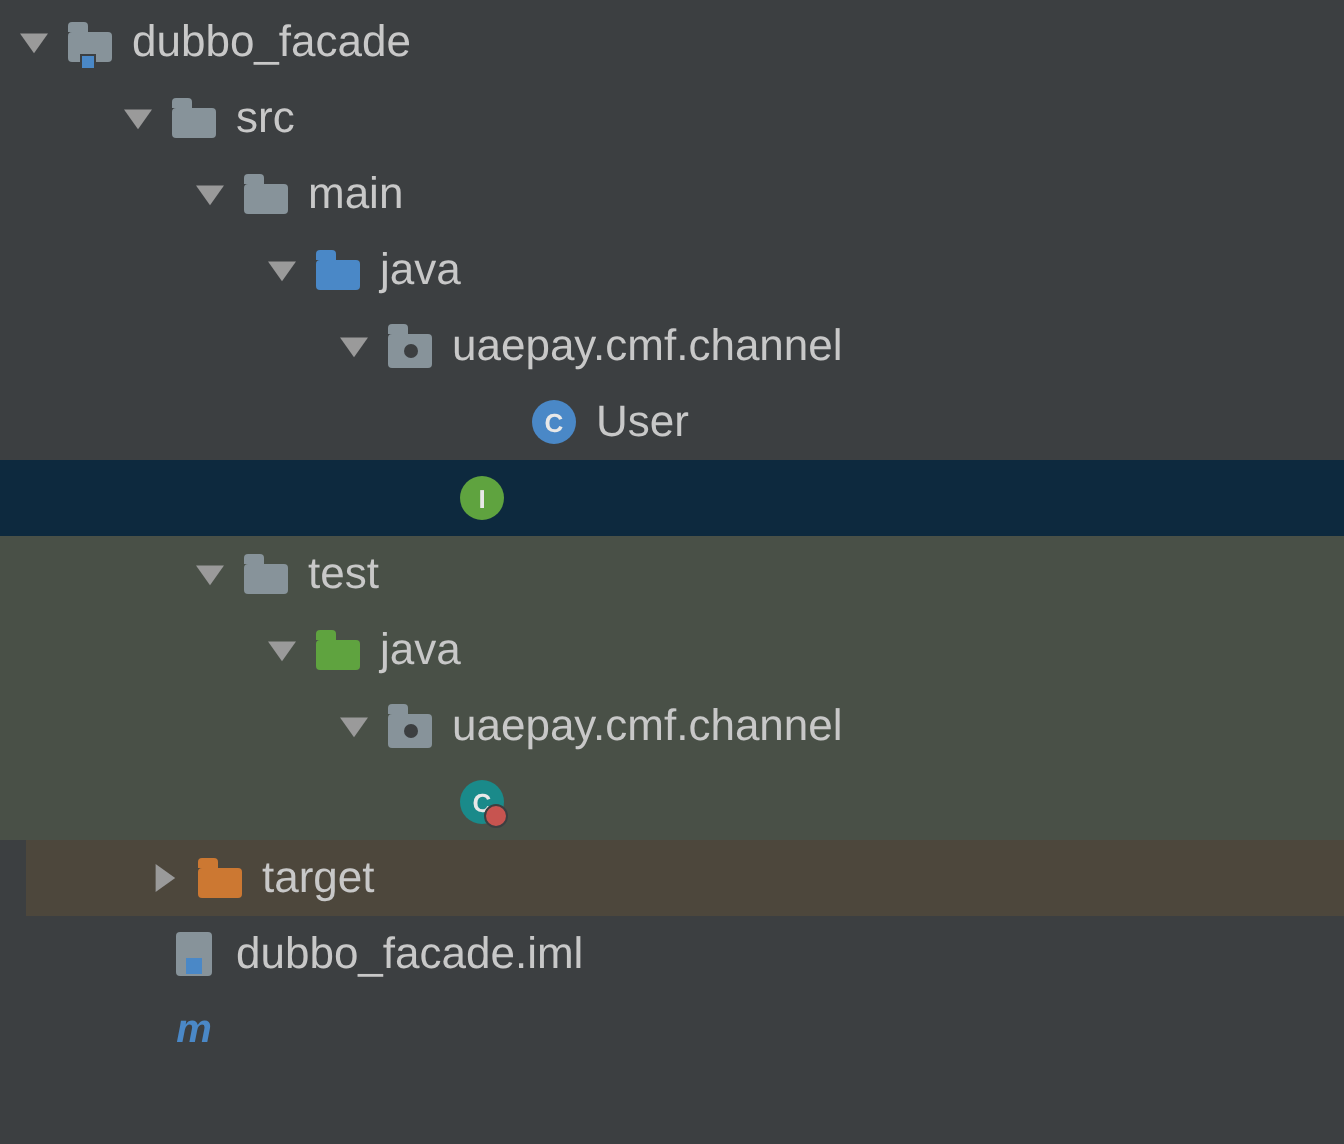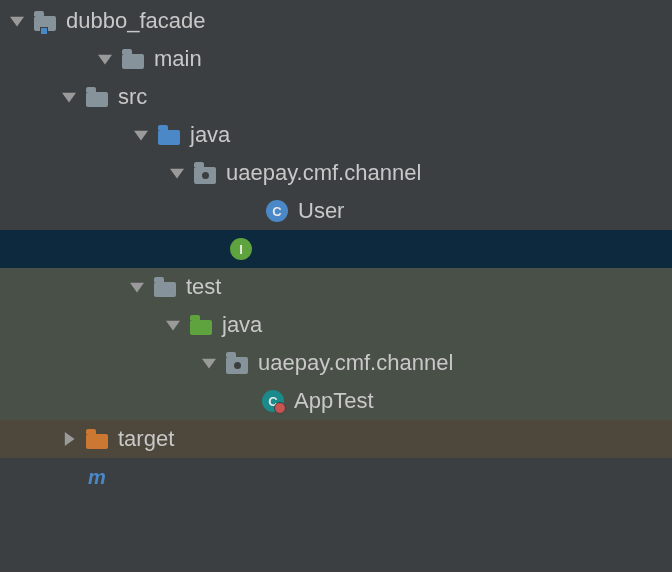--- a/index.html
+++ b/index.html
@@ -24,24 +24,24 @@
     align-items: center;
     height: 38px;
     white-space: nowrap;
     position: relative;
   }
   .row.selected {
     background: #0d293e;
   }
   .row.tinted-green {
     background: rgba(98, 112, 82, 0.35);
-    padding-left: 32px;
   }
   .row.tinted-brown {
     background: rgba(120, 90, 50, 0.3);
+    margin-left: 13px;
   }
   .indent {
     flex: 0 0 auto;
   }
   .arrow {
     width: 18px;
     height: 18px;
     margin-right: 6px;
     flex: 0 0 auto;
     display: flex;
@@ -188,43 +188,43 @@
         </svg>
       </span>
     <span class="icon folder-grey folder-module">
         <span class="folder-body"></span>
         <span class="dot"></span>
       </span>
     <span class="label">dubbo_facade</span>
   </div>
 
   <div class="row">
+    <span class="indent" style="width:60px"></span>
+    <span class="arrow">
+        <svg width="14" height="14" viewBox="0 0 10 10">
+          <path d="M0 2 L10 2 L5 9 Z"></path>
+        </svg>
+      </span>
+    <span class="icon folder-grey">
+        <span class="folder-body"></span>
+      </span>
+    <span class="label">src</span>
+  </div>
+
+  <div class="row">
     <span class="indent" style="width:96px"></span>
     <span class="arrow">
         <svg width="14" height="14" viewBox="0 0 10 10">
           <path d="M0 2 L10 2 L5 9 Z"></path>
         </svg>
       </span>
     <span class="icon folder-grey">
         <span class="folder-body"></span>
       </span>
     <span class="label">main</span>
-  </div>
-
-  <div class="row">
-    <span class="indent" style="width:60px"></span>
-    <span class="arrow">
-        <svg width="14" height="14" viewBox="0 0 10 10">
-          <path d="M0 2 L10 2 L5 9 Z"></path>
-        </svg>
-      </span>
-    <span class="icon folder-grey">
-        <span class="folder-body"></span>
-      </span>
-    <span class="label">src</span>
   </div>
 
   <div class="row">
     <span class="indent" style="width:132px"></span>
     <span class="arrow">
         <svg width="14" height="14" viewBox="0 0 10 10">
           <path d="M0 2 L10 2 L5 9 Z"></path>
         </svg>
       </span>
     <span class="icon folder-blue">
@@ -312,40 +312,49 @@
   </div>
 
   <div class="row tinted-green">
     <span class="indent" style="width:204px"></span>
     <span class="arrow blank">
         <svg width="14" height="14"></svg>
       </span>
     <span class="icon">
         <span class="class-circle class-test">C</span>
       </span>
-    <span class="label">AppTest</span>
   </div>
 
   <div class="row tinted-brown">
     <span class="indent" style="width:60px"></span>
     <span class="arrow">
         <svg width="14" height="14" viewBox="0 0 10 10">
           <path d="M2 0 L9 5 L2 10 Z"></path>
         </svg>
       </span>
     <span class="icon folder-orange">
         <span class="folder-body"></span>
       </span>
     <span class="label">target</span>
   </div>
 
-
   <div class="row">
     <span class="indent" style="width:60px"></span>
     <span class="arrow blank">
         <svg width="14" height="14"></svg>
       </span>
     <span class="icon">
+        <span class="file-icon"></span>
+      </span>
+    <span class="label">dubbo_facade.iml</span>
+  </div>
+
+  <div class="row">
+    <span class="indent" style="width:60px"></span>
+    <span class="arrow blank">
+        <svg width="14" height="14"></svg>
+      </span>
+    <span class="icon">
         <span class="maven-icon">m</span>
       </span>
   </div>
 
 </div>
 
 </body></html>

